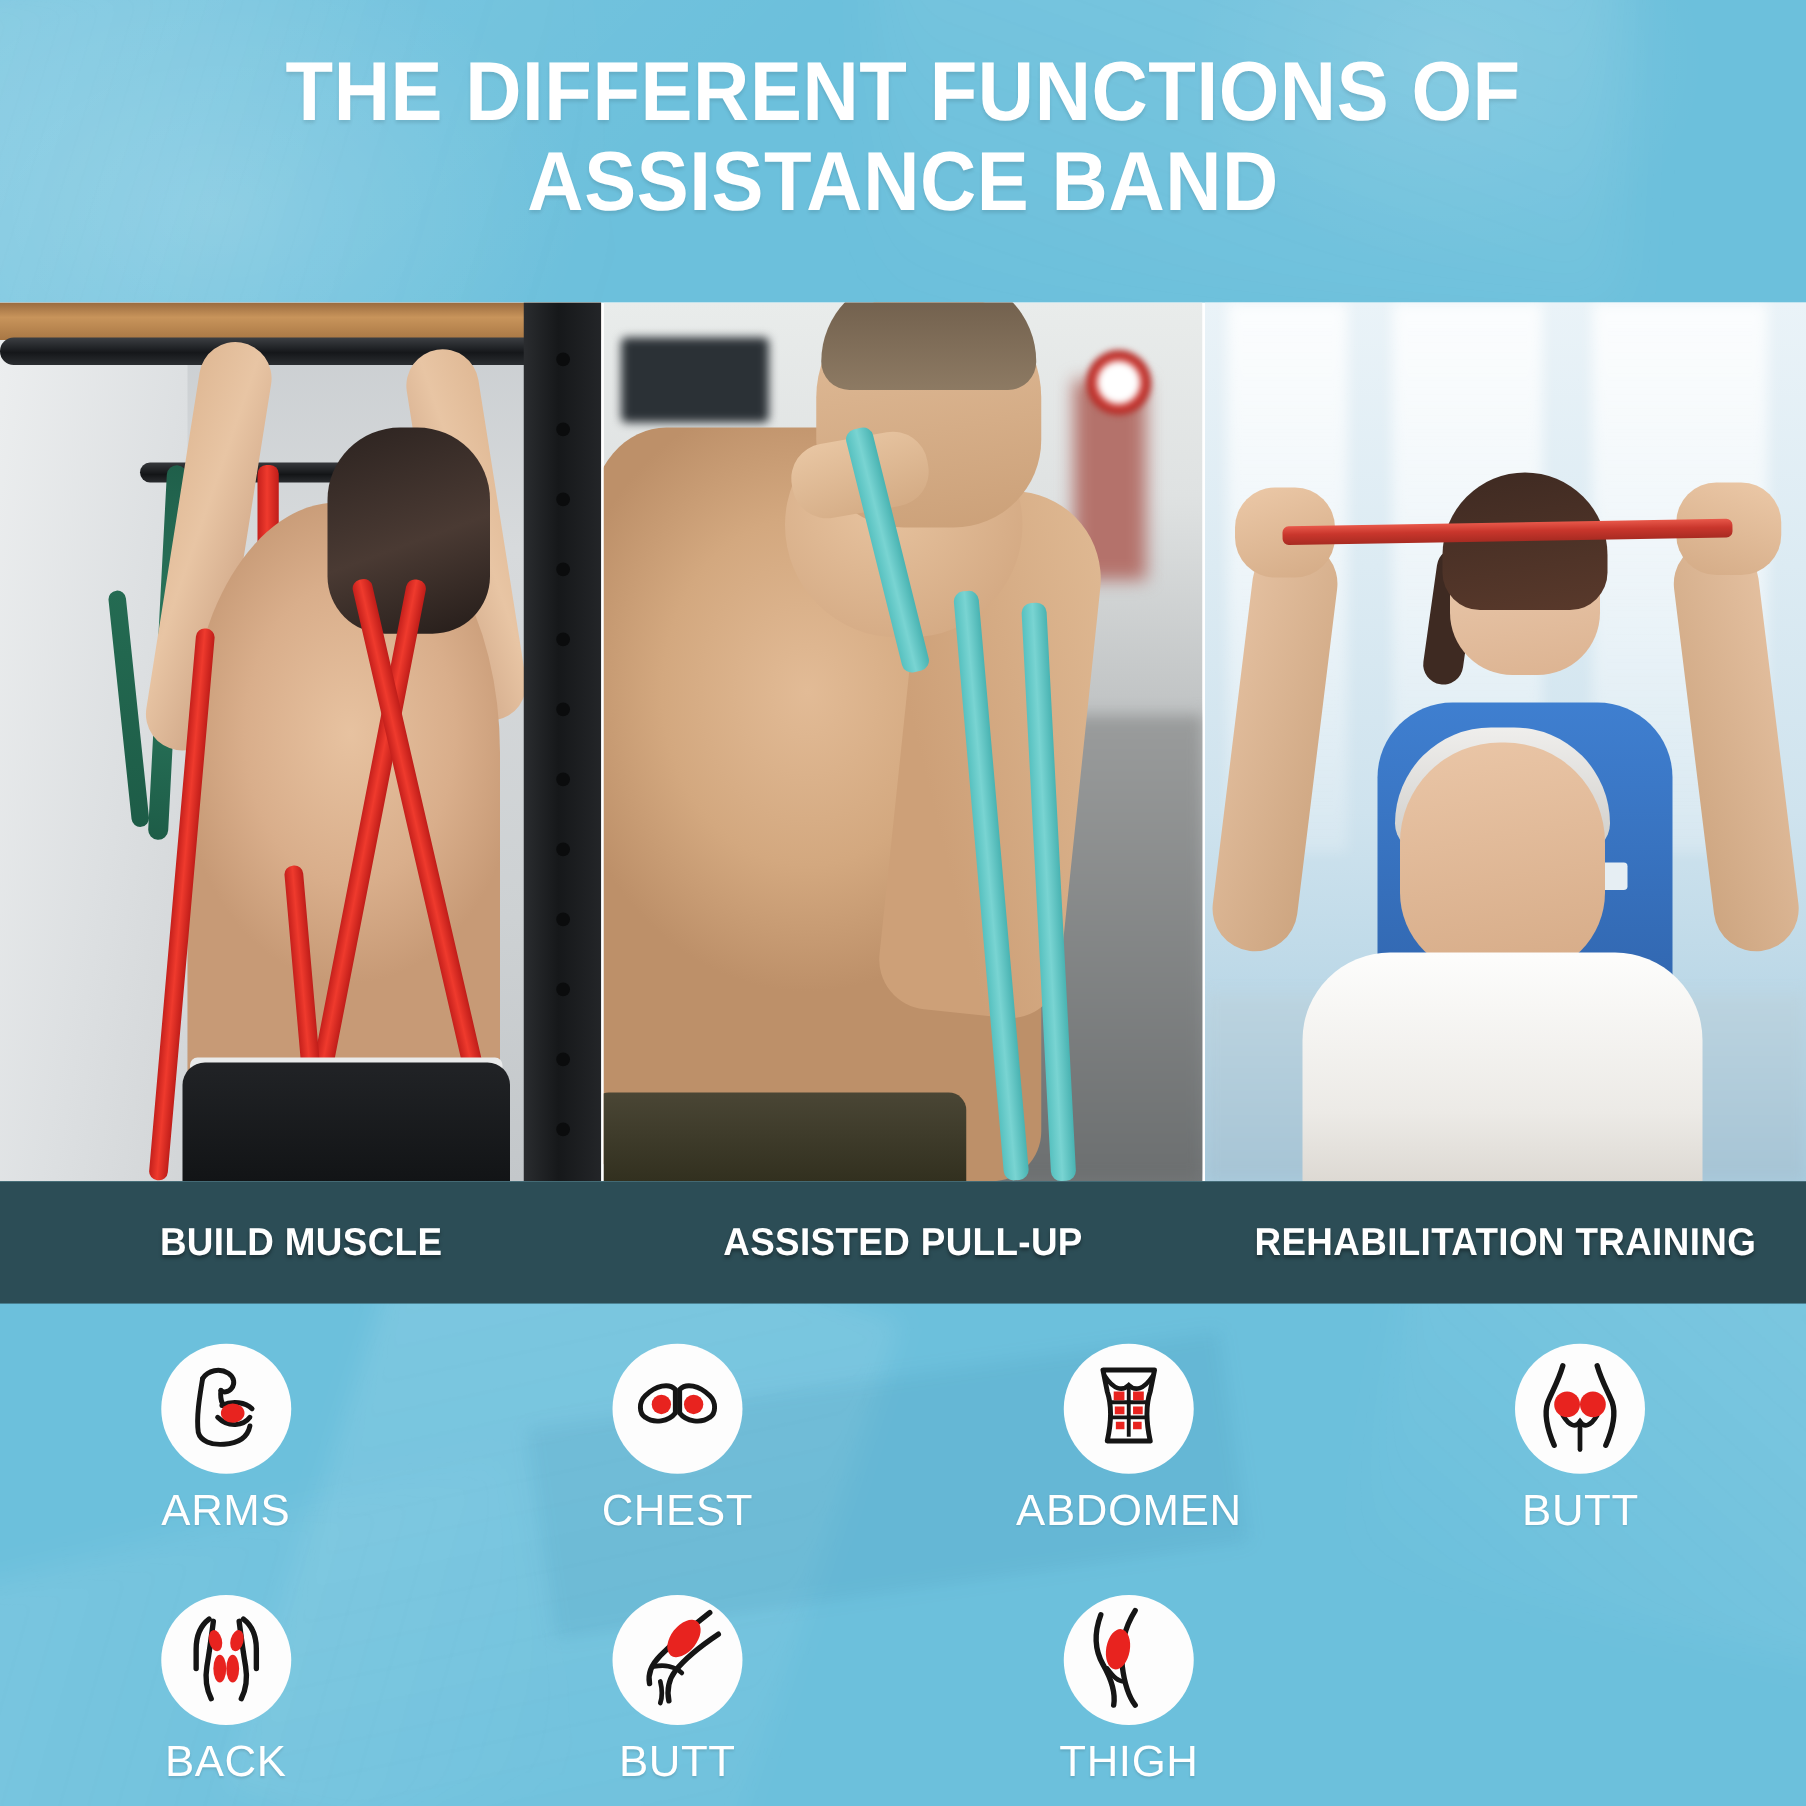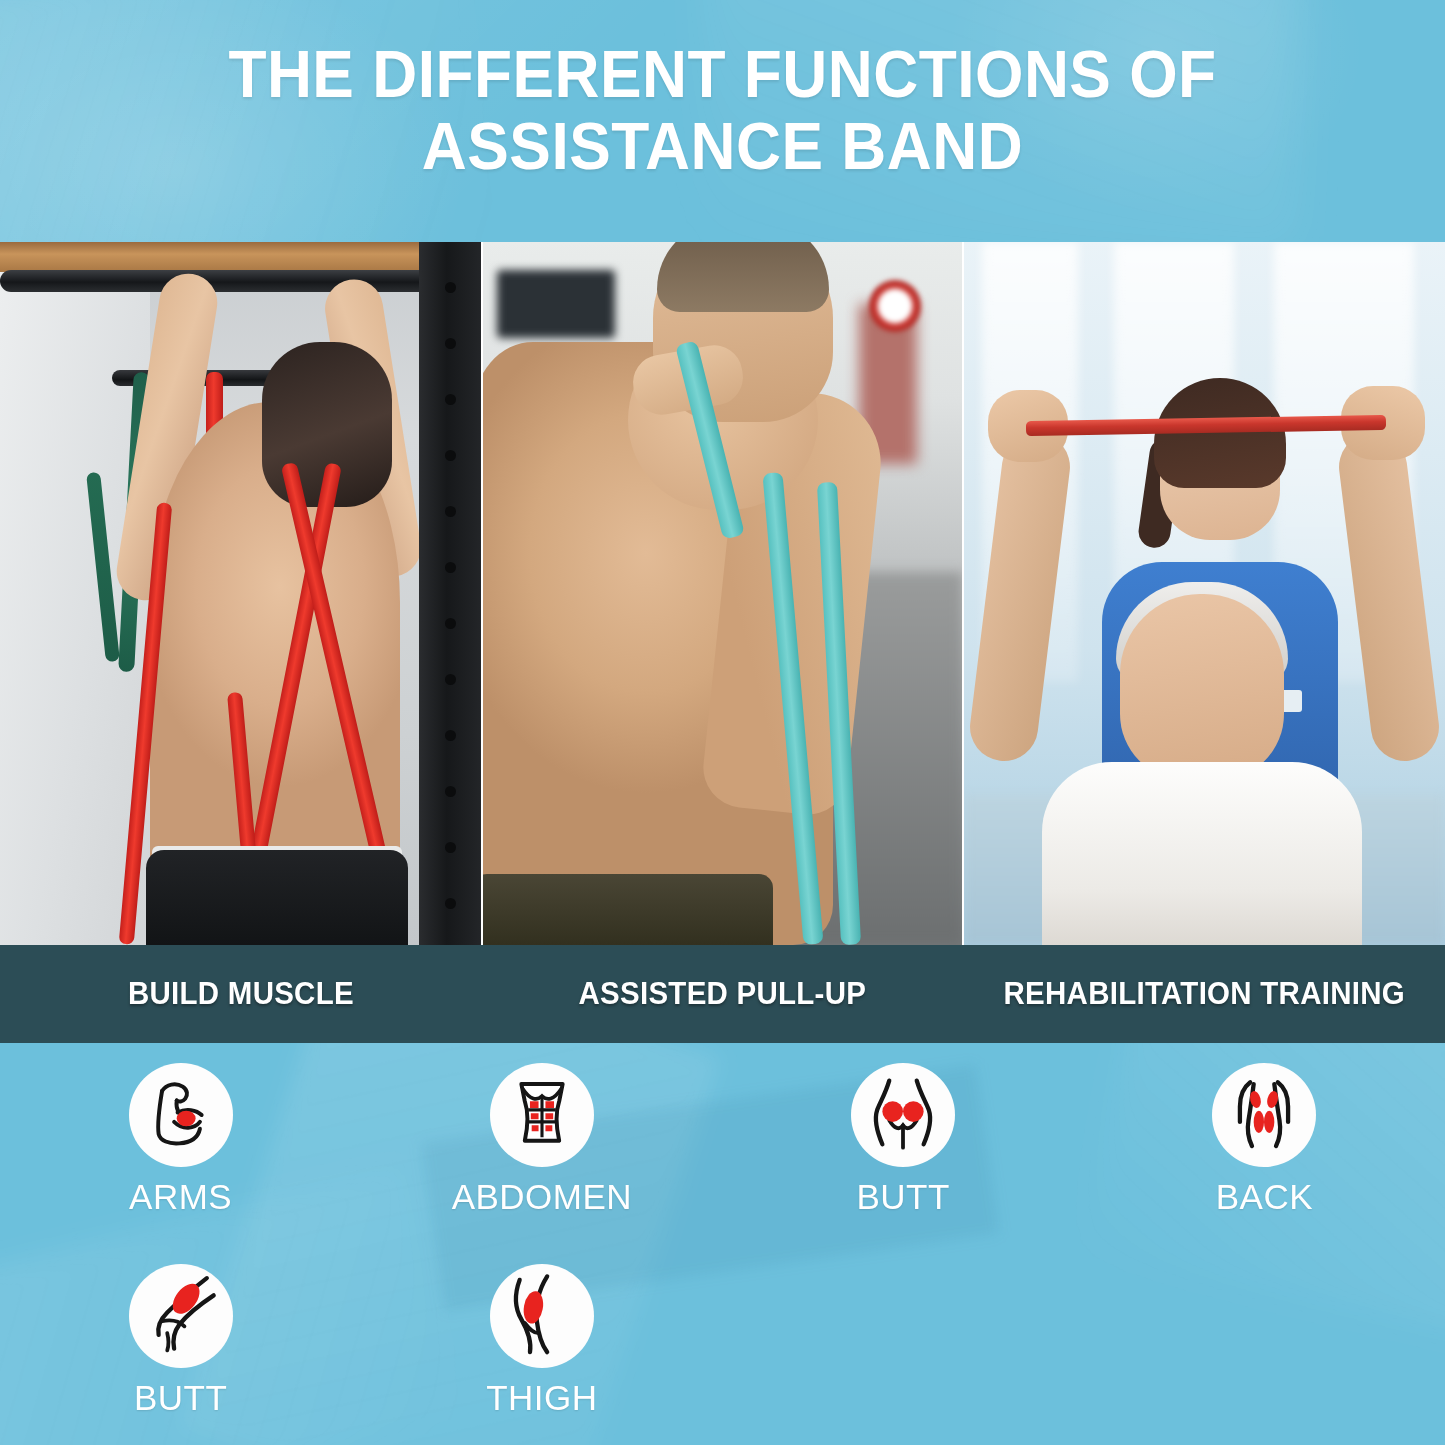--- a/index.html
+++ b/index.html
@@ -383,21 +383,21 @@
     grid-template-columns: repeat(4, 1fr);
     grid-template-rows: repeat(2, 201px);
     width: 1445px;
     height: 402px;
   }
   .icon-cell {
     display: flex;
     flex-direction: column;
     align-items: center;
     justify-content: flex-start;
-    padding-top: 20px;
+    padding-top: 32px;
     box-sizing: border-box;
   }
   .icon-disc {
     width: 104px;
     height: 104px;
     border-radius: 50%;
     background: #fdfdfd;
     display: flex;
     align-items: center;
     justify-content: center;
@@ -534,20 +534,31 @@
             <path d="M45 33 C44 42 47 49 54 52" fill="none" stroke="#151515" stroke-width="4.6" stroke-linecap="round"></path>
             <path d="M46 47 C56 42 68 44 74 50" fill="none" stroke="#151515" stroke-width="4.6" stroke-linecap="round"></path>
             <path d="M42 58 C52 68 66 66 72 58" fill="none" stroke="#151515" stroke-width="4.6" stroke-linecap="round"></path>
             <ellipse cx="56" cy="54" rx="11" ry="9" fill="#e8231f"></ellipse>
           </svg>
         </div>
         <div class="icon-label">ARMS</div>
       </div>
 
 
+      <div class="icon-cell">
+        <div class="icon-disc">
+          <svg width="86" height="86" viewBox="0 0 100 100">
+            <path d="M48 32 C42 26 30 28 20 38 C14 44 14 54 20 58 C28 64 42 62 48 54 Z" fill="#ffffff" stroke="#151515" stroke-width="4.6" stroke-linejoin="round"></path>
+            <path d="M52 32 C58 26 70 28 80 38 C86 44 86 54 80 58 C72 64 58 62 52 54 Z" fill="#ffffff" stroke="#151515" stroke-width="4.6" stroke-linejoin="round"></path>
+            <circle cx="35" cy="46" r="9" fill="#e8231f"></circle>
+            <circle cx="65" cy="46" r="9" fill="#e8231f"></circle>
+          </svg>
+        </div>
+        <div class="icon-label">CHEST</div>
+      </div>
 
       <div class="icon-cell">
         <div class="icon-disc">
           <svg width="86" height="86" viewBox="0 0 100 100">
             <path d="M26 14 L74 14 L70 34 C66 46 66 62 70 80 L30 80 C34 62 34 46 30 34 Z" fill="#ffffff" stroke="#151515" stroke-width="4.6" stroke-linejoin="round"></path>
             <path d="M28 20 C36 32 44 34 50 28 C56 34 64 32 72 20" fill="none" stroke="#151515" stroke-width="4.2" stroke-linecap="round"></path>
             <line x1="50" y1="30" x2="50" y2="76" stroke="#151515" stroke-width="3.6"></line>
             <path d="M34 44 L66 44 M34 58 L66 58" stroke="#151515" stroke-width="3.6"></path>
             <path d="M36 34 L46 34 L46 42 L36 42 Z" fill="#e8231f"></path>
             <path d="M54 34 L64 34 L64 42 L54 42 Z" fill="#e8231f"></path>

